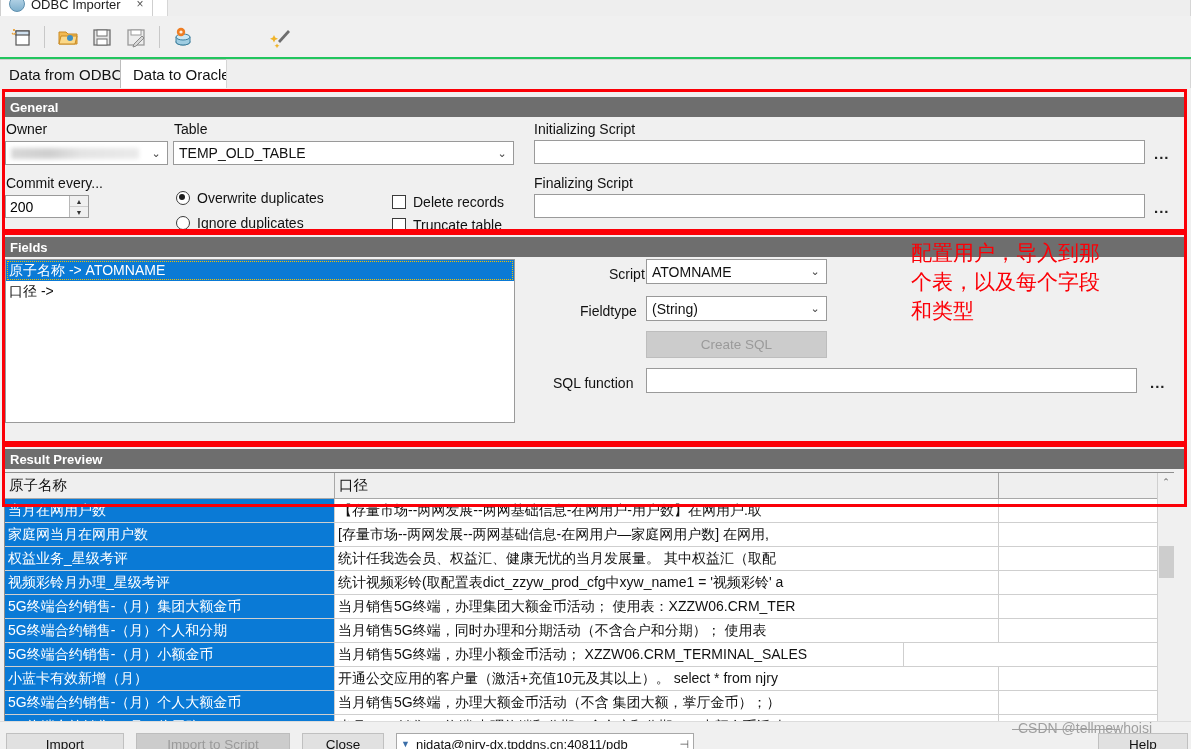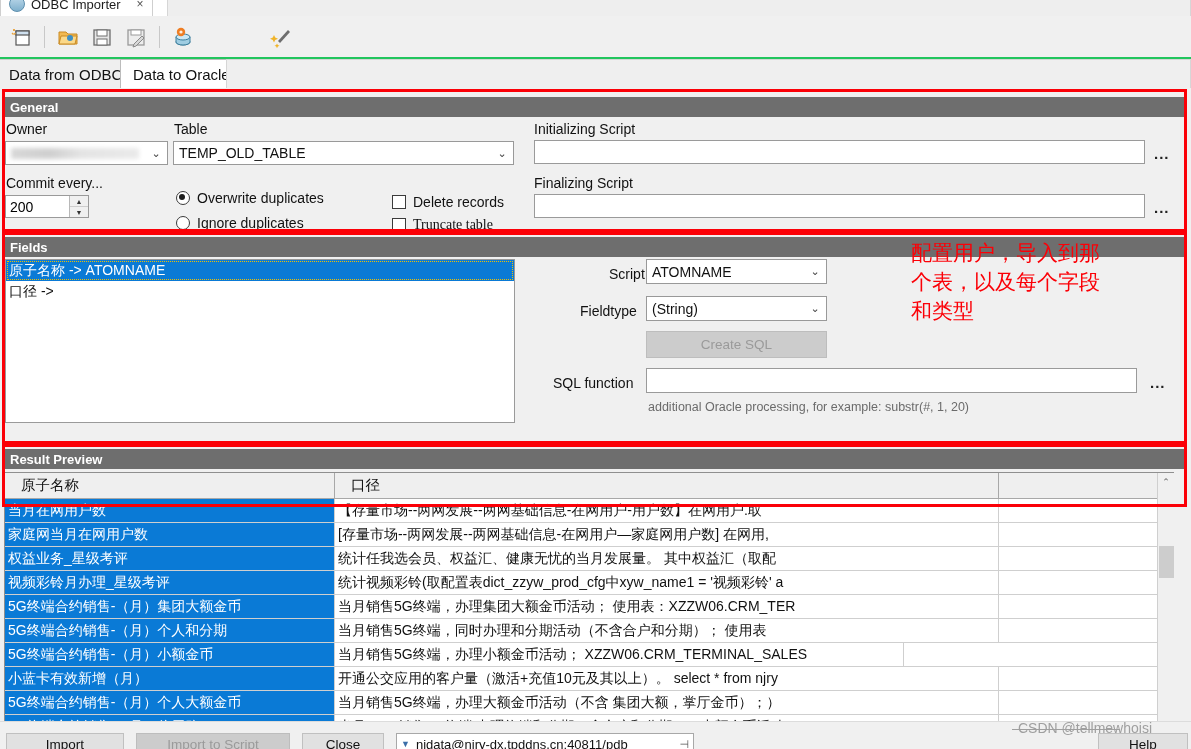--- a/index.html
+++ b/index.html
@@ -178,21 +178,21 @@
   
   .grid {
     position: absolute; box-sizing: border-box;
     background: #ffffff; border: 1px solid #8f8f8f; overflow: hidden;
   }
   .grid-head { display: flex; height: 26px; background: #efefef; }
   .gh {
     box-sizing: border-box; border-right: 1px solid #a8a8a8;
     border-bottom: 1px solid #a8a8a8; background: #efefef;
     font-size: 14.5px; color: #111; display: flex;
-    align-items: center; padding-left: 16px; white-space: nowrap;
+    align-items: center; padding-left: 4px; white-space: nowrap;
     overflow: hidden; cursor: pointer;
   }
   .grow { display: flex; height: 24px; }
   .gc {
     box-sizing: border-box; border-right: 1px solid #cfcfcf;
     border-bottom: 1px solid #cfcfcf;
     font-size: 14px; display: flex; align-items: center;
     padding-left: 3px; white-space: nowrap; overflow: hidden;
   }
   .gc.c1 { background: #0a7ad6; color: #ffffff; }
@@ -348,21 +348,21 @@
   </div>
   <div class="radio-row" style="left:176px; top:203px;">
     <span class="radio"></span>
     <span>Ignore duplicates</span>
   </div>
 
   <div class="check-row" style="left:392px; top:182px;">
     <span class="check"></span>
     <span>Delete records</span>
   </div>
-  <div class="check-row" style="left:392px; top:205px;font-family:Liberation Serif, serif;">
+  <div class="check-row" style="left:392px; top:205px;">
     <span class="check"></span>
     <span>Truncate table</span>
   </div>
 
   <div class="lbl" style="left:534px; top:121px;">Initializing Script</div>
   <div class="txtbox" style="left:534px; top:140px; width:611px; height:24px;"></div>
   <div class="dots" style="left:1154px; top:145px;">...</div>
 
   <div class="lbl" style="left:534px; top:175px;">Finalizing Script</div>
   <div class="txtbox" style="left:534px; top:194px; width:611px; height:24px;"></div>
@@ -386,21 +386,20 @@
     <div class="val">(String)</div>
     <div class="chev">⌄</div>
   </div>
 
   <div class="btn disabled" style="left:646px; top:331px; width:181px; height:27px;">Create SQL</div>
 
   <div class="lbl" style="left:553px; top:375px;">SQL function</div>
   <div class="txtbox" style="left:646px; top:368px; width:491px; height:25px;"></div>
   <div class="dots" style="left:1150px; top:374px;">...</div>
 
-  <div class="hint" style="left:648px; top:400px;">additional Oracle processing, for example: substr(#, 1, 20)</div>
 
   <div class="redtext" style="left:911px; top:239px;">配置用户，导入到那
 个表，以及每个字段
 和类型</div>
 
   <div class="grp-header" style="left:4px; top:449px; width:1183px;">Result Preview</div>
 
   <div class="grid" style="left:4px; top:472px; width:1170px; height:258px;">
     <div class="grid-head">
       <div class="gh" style="width:330px;">原子名称</div>

